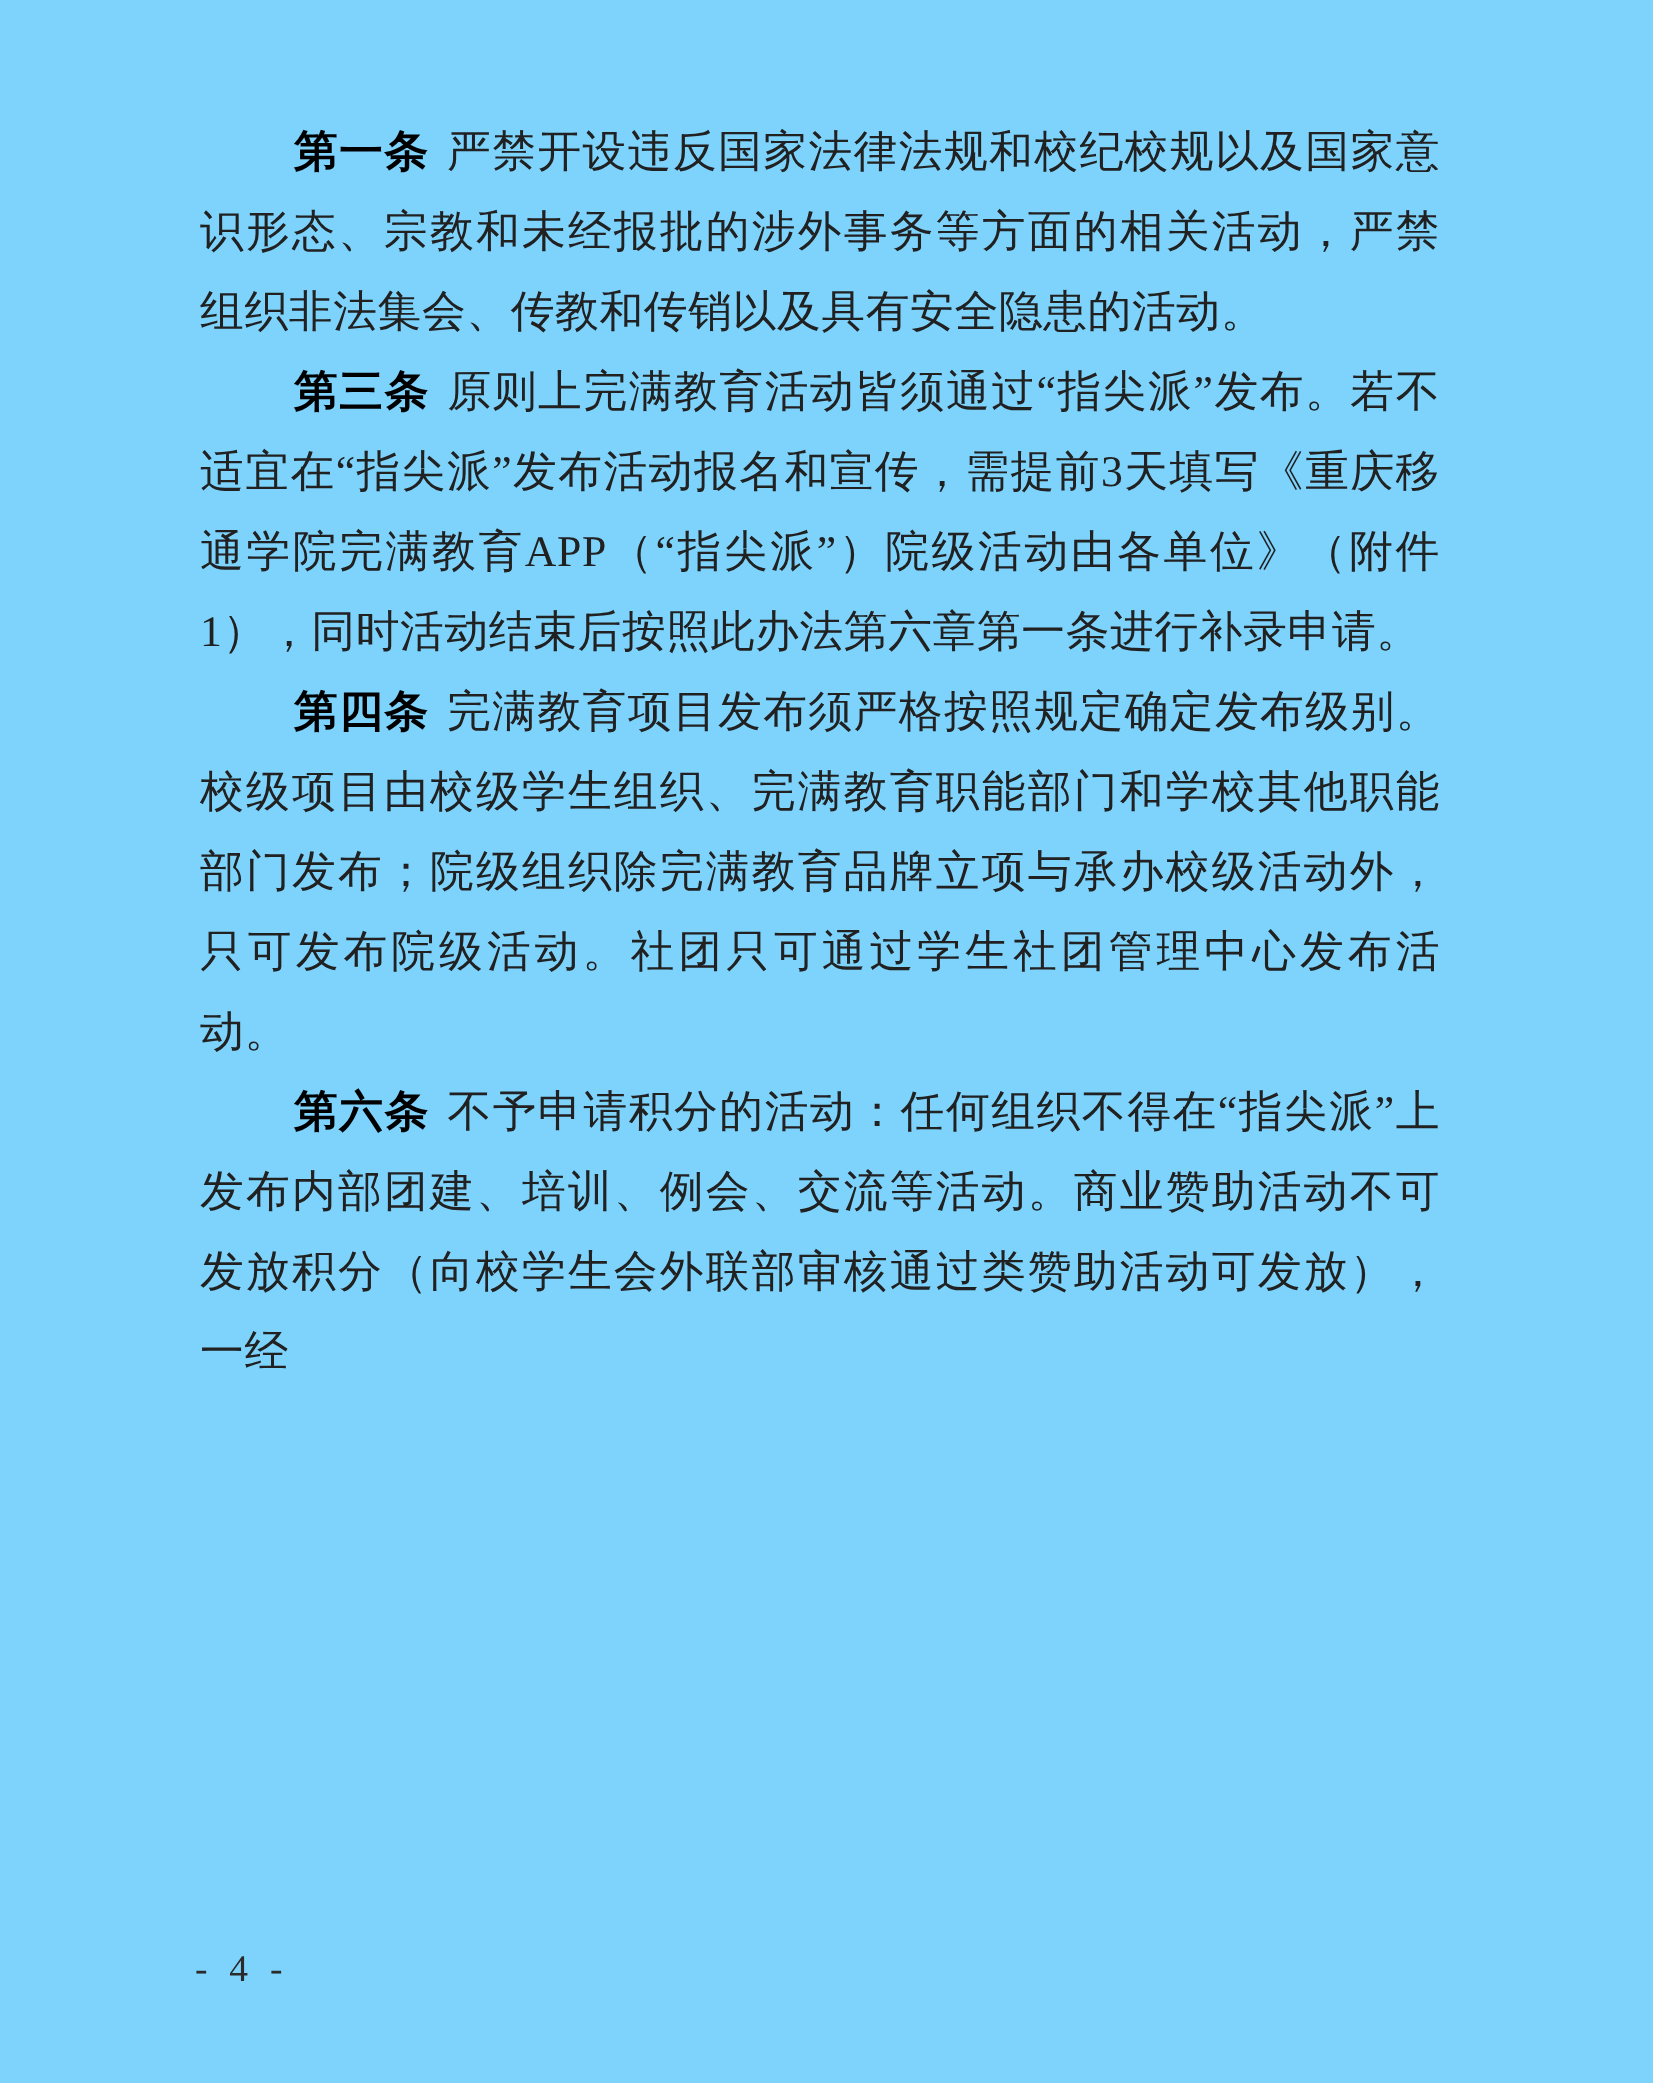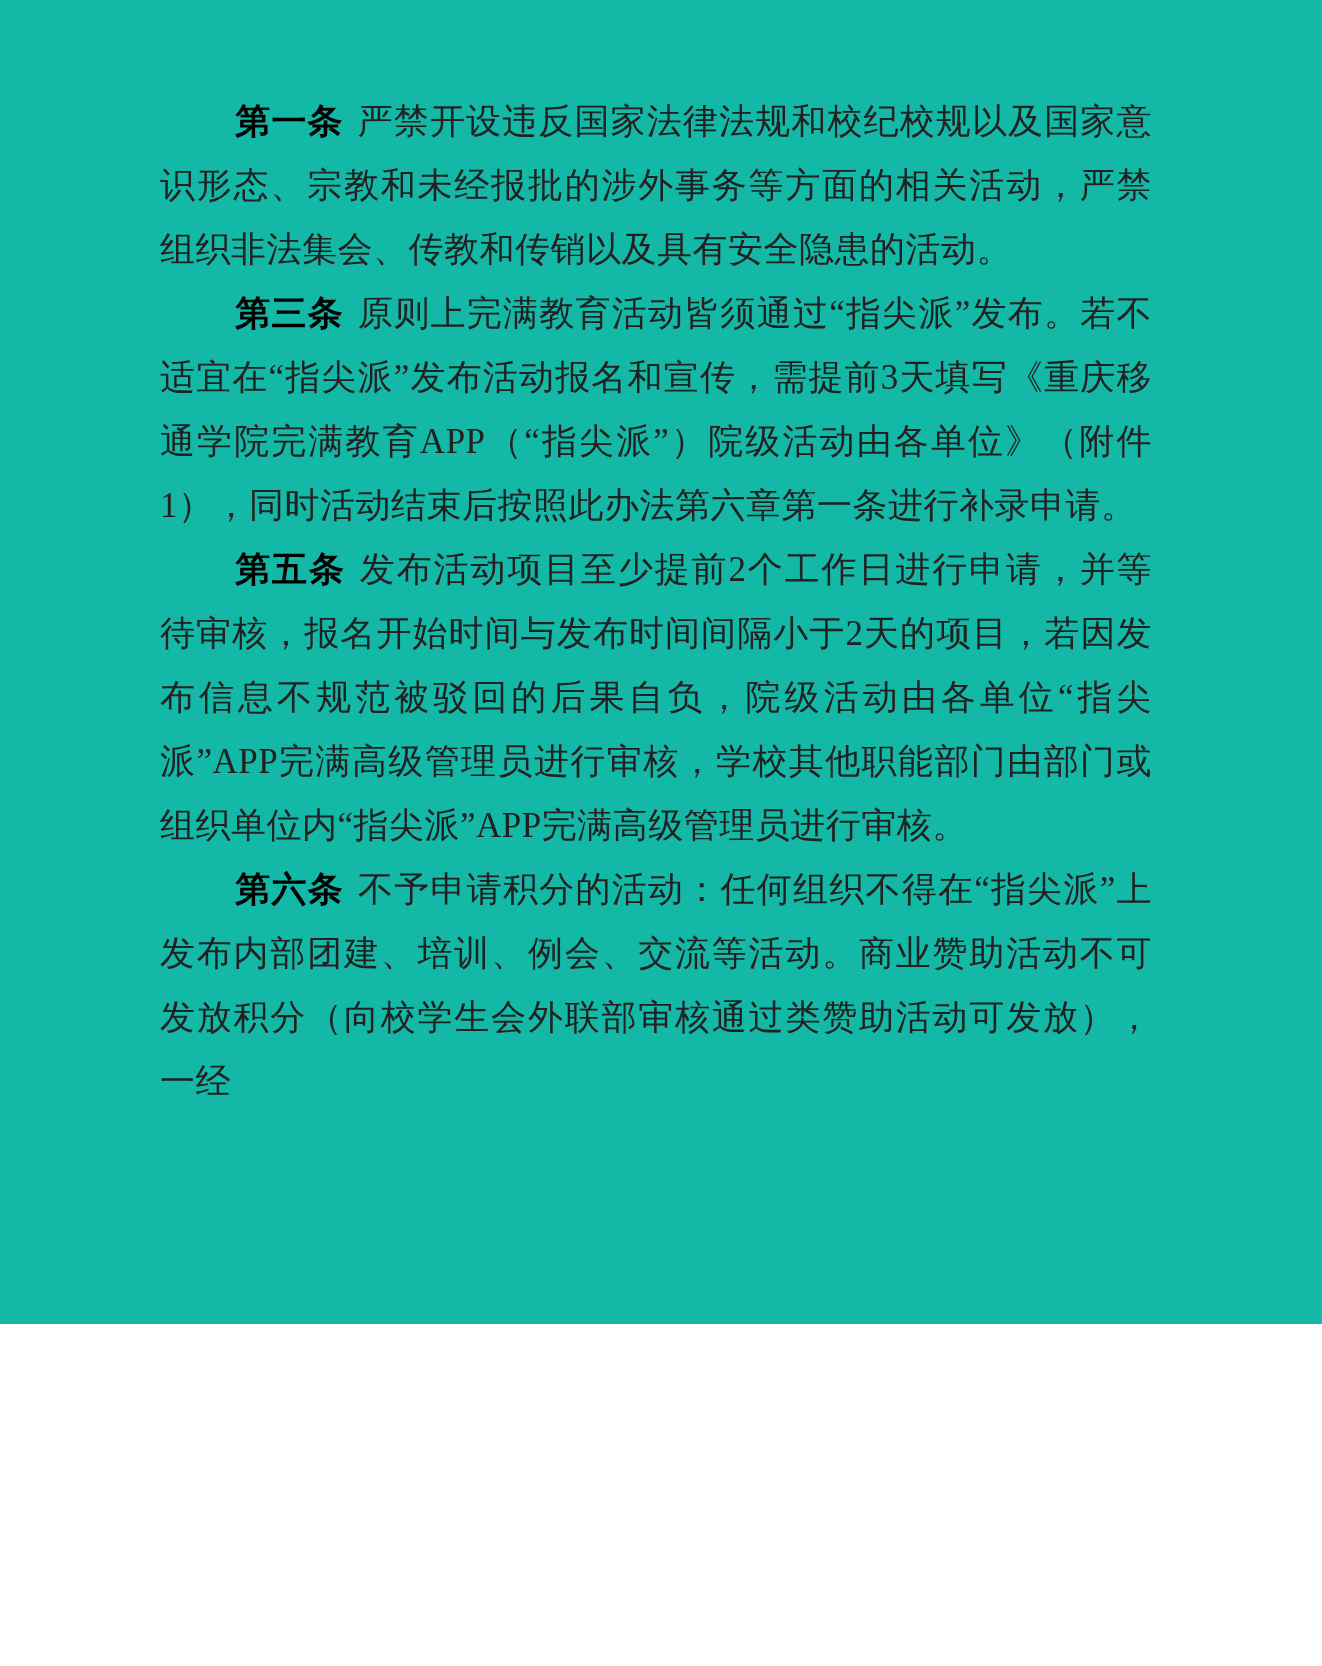--- a/index.html
+++ b/index.html
@@ -3,22 +3,22 @@
 <meta charset="utf-8">
 <style>
   html, body {
     margin: 0;
     padding: 0;
     background: #ffffff;
   }
   .page {
     position: relative;
     width: 1322px;
-    height: 1324px;
-    background: #14b8a6;
+    height: 1666px;
+    background: #7dd3fc;
     overflow: hidden;
     font-family: "Liberation Serif", "DejaVu Serif", serif;
   }
   .doc {
     position: absolute;
     left: 160px;
     top: 90px;
     width: 992px;
     font-size: 35px;
     line-height: 64px;
@@ -46,17 +46,17 @@
     letter-spacing: 5px;
   }
 </style>
 </head>
 <body>
 
 <div class="page">
   <div class="doc">
     <p><strong class="art-label">第一条</strong><span>严禁开设违反国家法律法规和校纪校规以及国家意识形态、宗教和未经报批的涉外事务等方面的相关活动，严禁组织非法集会、传教和传销以及具有安全隐患的活动。</span></p>
     <p><strong class="art-label">第三条</strong><span>原则上完满教育活动皆须通过“指尖派”发布。若不适宜在“指尖派”发布活动报名和宣传，需提前3天填写《重庆移通学院完满教育APP（“指尖派”）院级活动由各单位》（附件1），同时活动结束后按照此办法第六章第一条进行补录申请。</span></p>
-    <p><strong class="art-label">第五条</strong><span>发布活动项目至少提前2个工作日进行申请，并等待审核，报名开始时间与发布时间间隔小于2天的项目，若因发布信息不规范被驳回的后果自负，院级活动由各单位“指尖派”APP完满高级管理员进行审核，学校其他职能部门由部门或组织单位内“指尖派”APP完满高级管理员进行审核。</span></p>
+    <p><strong class="art-label">第四条</strong><span>完满教育项目发布须严格按照规定确定发布级别。校级项目由校级学生组织、完满教育职能部门和学校其他职能部门发布；院级组织除完满教育品牌立项与承办校级活动外，只可发布院级活动。社团只可通过学生社团管理中心发布活动。</span></p>
     <p><strong class="art-label">第六条</strong><span>不予申请积分的活动：任何组织不得在“指尖派”上发布内部团建、培训、例会、交流等活动。商业赞助活动不可发放积分（向校学生会外联部审核通过类赞助活动可发放），一经</span></p>
   </div>
   <div class="page-footer">- 4 -</div>
 </div>
 
 </body></html>

